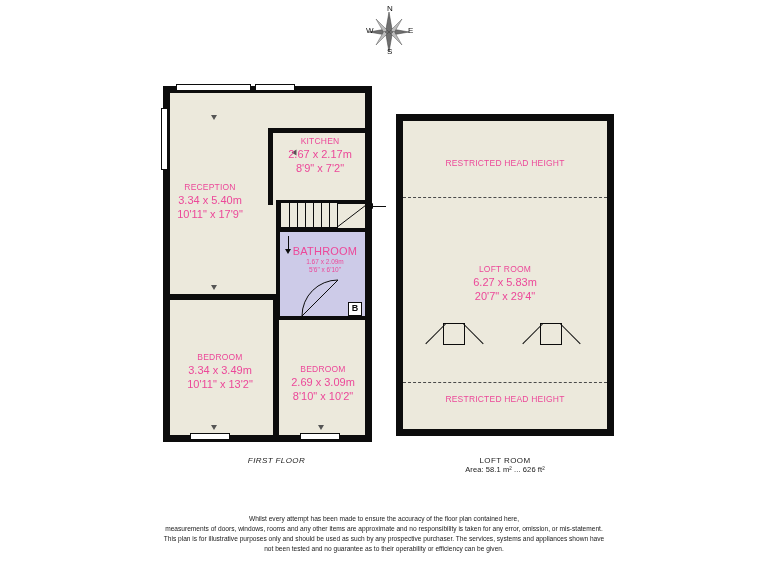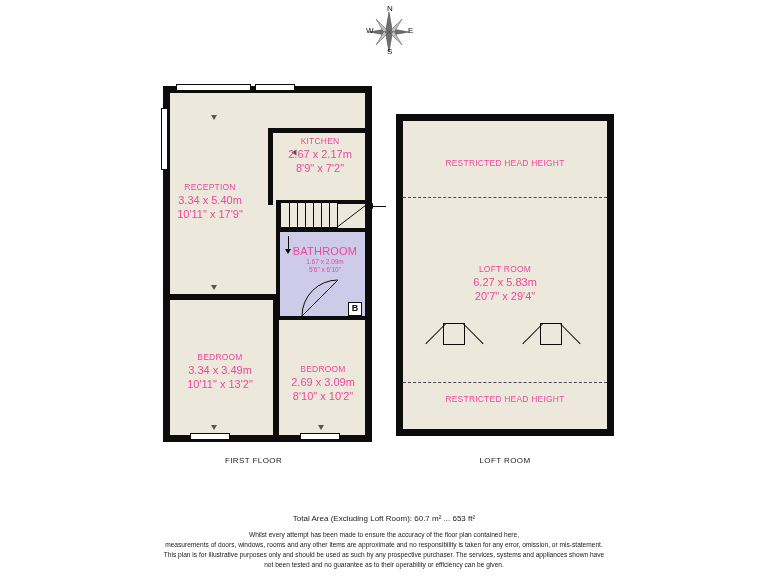--- a/index.html
+++ b/index.html
@@ -298,21 +298,21 @@
       <div class="dim">3.34 x 3.49m</div>
       <div class="dim">10'11" x 13'2"</div>
     </div>
 
     <div class="label" style="left:281px; top:364px; width:84px;">
       <div class="name">BEDROOM</div>
       <div class="dim">2.69 x 3.09m</div>
       <div class="dim">8'10" x 10'2"</div>
     </div>
 
-    <div class="caption" style="left:151px; top:456px; width:205px;">FIRST FLOOR</div>
+    <div class="caption" style="left:174px; top:456px; width:205px;font-style:italic;">FIRST FLOOR</div>
   </div>
 
   <div>
     <div class="room-fill loft" style="left:400px; top:118px; width:210px; height:318px;"></div>
 
     <div class="wall" style="left:396px; top:114px; width:218px; height:7px;"></div>
     <div class="wall" style="left:396px; top:114px; width:7px; height:322px;"></div>
     <div class="wall" style="left:607px; top:114px; width:7px; height:322px;"></div>
     <div class="wall" style="left:396px; top:429px; width:218px; height:7px;"></div>
 
@@ -330,25 +330,25 @@
       <div class="name">LOFT ROOM</div>
       <div class="dim">6.27 x 5.83m</div>
       <div class="dim">20'7" x 29'4"</div>
     </div>
 
     <div class="cross" style="left:443px; top:323px;"></div>
     <div class="cross" style="left:540px; top:323px;"></div>
 
     <div class="caption" style="left:400px; top:456px; width:210px;">
       <div>LOFT ROOM</div>
+      <div class="sub">Area: 58.1 m² ... 626 ft²</div>
     </div>
   </div>
 
   <div class="footer">
-    <div class="total">Total Area (Excluding Loft Room): 60.7 m² ... 653 ft²</div>
     <div class="disc">
       <div>Whilst every attempt has been made to ensure the accuracy of the floor plan contained here,</div>
       <div>measurements of doors, windows, rooms and any other items are approximate and no responsibility is taken for any error, omission, or mis-statement.</div>
       <div>This plan is for illustrative purposes only and should be used as such by any prospective purchaser. The services, systems and appliances shown have</div>
       <div>not been tested and no guarantee as to their operability or efficiency can be given.</div>
     </div>
   </div>
 
 </div>
 

